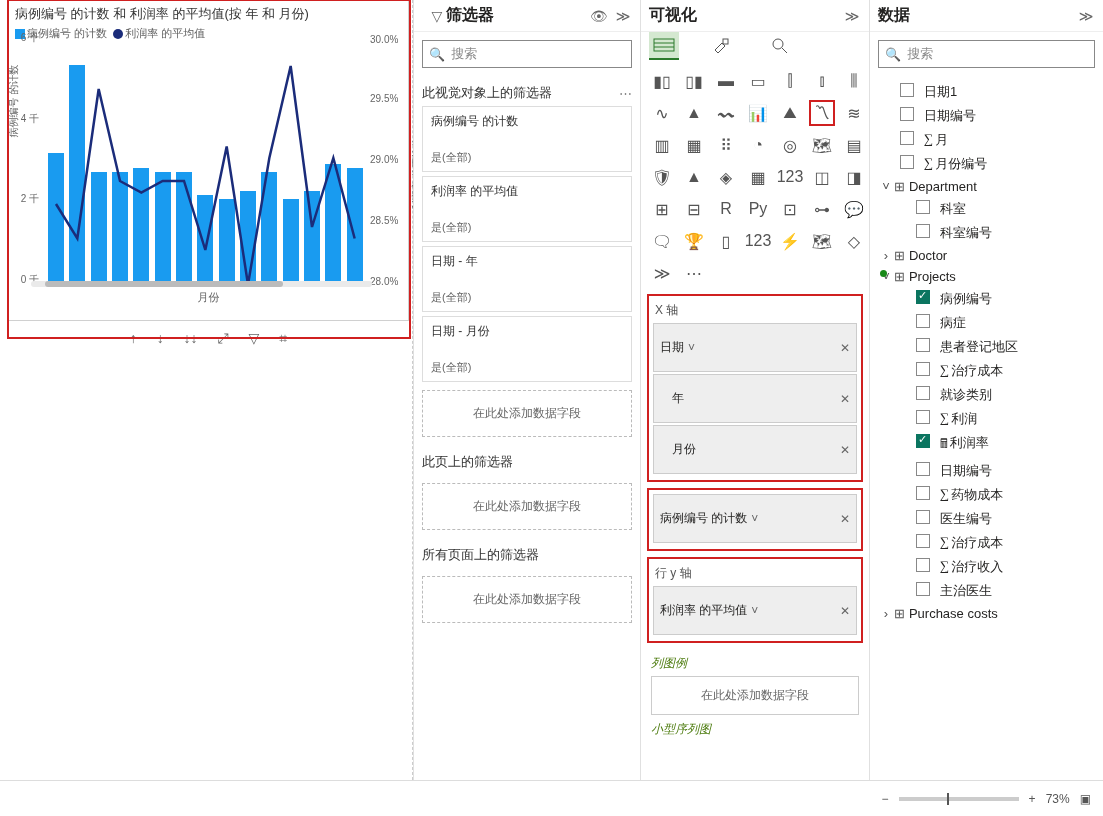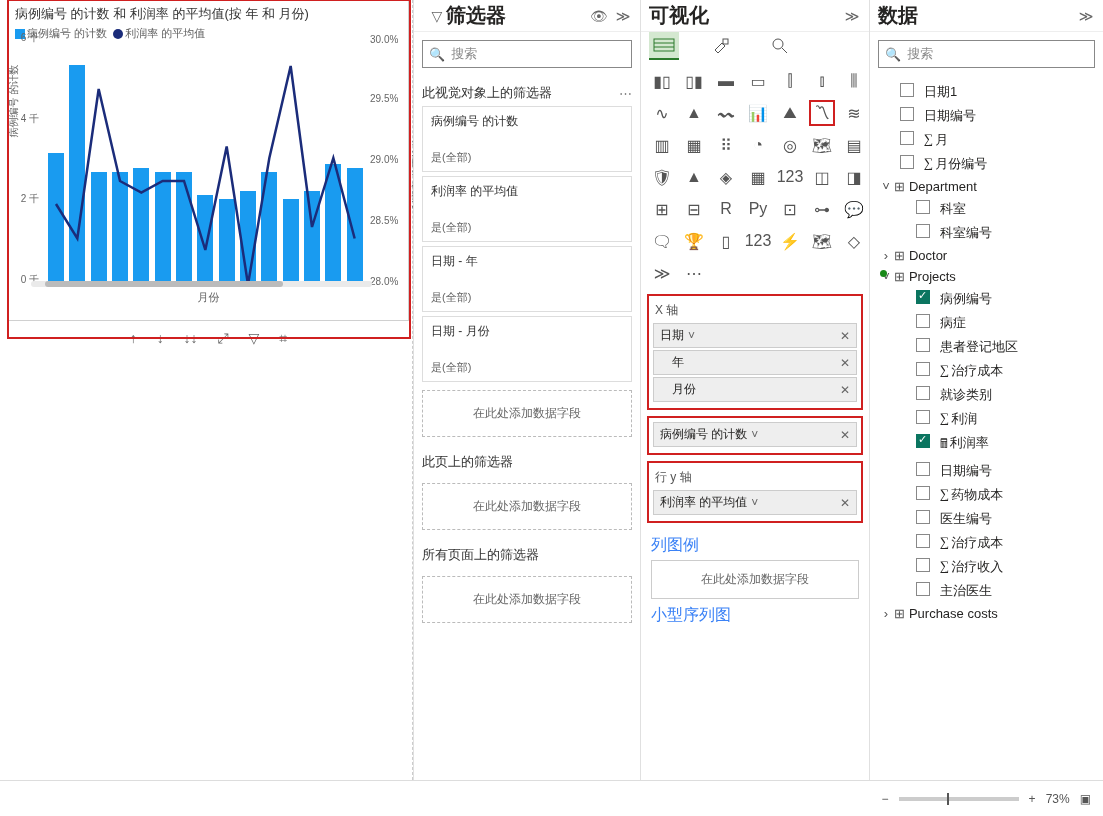--- a/index.html
+++ b/index.html
@@ -25,45 +25,45 @@
 .chart-scroll { position:absolute; left:16px; right:30px; bottom:18px; height:6px; background:#eaeaea; border-radius:3px;}
 .chart-scroll .thumb { position:absolute; left:4%; width:70%; top:0; bottom:0; background:#bbb; border-radius:3px;}
 .viz-actions { position:absolute; left:8px; top:330px; width:401px; height:22px; text-align:center; color:#666; font-size:14px;}
 .viz-actions span{ margin:0 8px; display:inline-block;}
 
 .panel { position:absolute; top:0; bottom:36px; border-left:1px solid #e0e0e0; background:#fff; }
 .panel-filter { left:413px; width:227px; }
 .panel-viz { left:640px; width:229px; }
 .panel-data { left:869px; width:234px; }
 .panel-header { display:flex; align-items:center; padding:4px 8px; border-bottom:1px solid #eee; height:32px; }
-.panel-header .title { font-size:20px; font-weight:600; flex:1; }
+.panel-header .title { font-size:16px; font-weight:600; flex:1; }
 .panel-header .icn { width:18px; color:#666; text-align:center; font-size:14px; margin-left:6px;}
 .search-box { margin:8px; border:1px solid #888; height:28px; display:flex; align-items:center; padding:0 6px; color:#888;}
 .search-box .mag { margin-right:6px;}
 
 .section-h { padding:8px 8px 4px; font-size:13px; color:#333; display:flex; align-items:center;text-align:right;}
 .section-h .dots{ margin-left:auto; color:#666;}
 .filter-item { margin:0 8px 4px; border:1px solid #ddd; padding:6px 8px; font-size:12px; color:#333;}
 .filter-item .sub{ color:#666; font-size:11px; margin-top:20px;}
 .add-field { margin:8px; border:1px dashed #bbb; padding:14px 8px; text-align:center; color:#666; font-size:12px;}
 
 .viz-sub { padding:4px 8px; font-size:13px; font-weight:600;}
 .viz-tabs { display:flex; padding:0 8px 6px; gap:28px;}
 .viz-tab { width:30px; height:28px; display:flex; align-items:center; justify-content:center;}
 .viz-tab.active { background:#d4e8d0; border-bottom:2px solid #2c7a2c;}
 .viz-gallery { padding:2px 8px; display:grid; grid-template-columns: repeat(7, 26px); gap:6px 6px;}
 .viz-ico { width:26px; height:26px; display:flex; align-items:center; justify-content:center; color:#555; font-size:16px;}
 .viz-ico.sel { border:2px solid #d02020; }
 .field-well-group { margin:6px 6px; border:2px solid #d02020; padding:4px 4px 4px;}
 .well-label{ font-size:12px; color:#555; padding:2px 2px 4px;}
-.well-item { background:#eee; border:1px solid #ccc; padding:3px 6px; font-size:12px; display:flex; align-items:center; margin-bottom:2px;text-align:center;}
+.well-item { background:#eee; border:1px solid #ccc; padding:15px 6px; font-size:12px; display:flex; align-items:center; margin-bottom:2px;text-align:center;}
 .well-item.sub{ padding-left:18px;}
 .well-item .wx{ margin-left:auto; color:#666; font-size:12px;}
 .well-item .wv{ margin-left:4px; color:#666; font-size:12px;}
-.plain-well-label{font-size:16px;color:#3b82f6;padding:6px 10px 4px;}
+.plain-well-label{font-size:12px;color:#4d7c0f;padding:6px 10px 4px;font-style:italic;}
 .plain-well { margin:0 10px; border:1px solid #ccc; padding:10px 6px; text-align:center; color:#666; font-size:12px;}
 
 .data-tree { padding:4px 2px; font-size:13px; }
 .tree-row { display:flex; align-items:flex-start; padding:3px 4px 3px 8px;}
 .tree-row.child{ padding-left:28px;}
 .tree-row.gchild{ padding-left:44px;}
 .chk{ width:14px; height:14px; border:1px solid #888; margin-right:10px; display:inline-block; position:relative;}
 .chk.on{ background:#0b7560; border-color:#0b7560;}
 .chk.on::after{content:"✓"; color:#fff; font-size:11px; position:absolute; left:1px; top:-2px;}
 .caret{width:12px; text-align:center; color:#555; margin-right:2px;}

